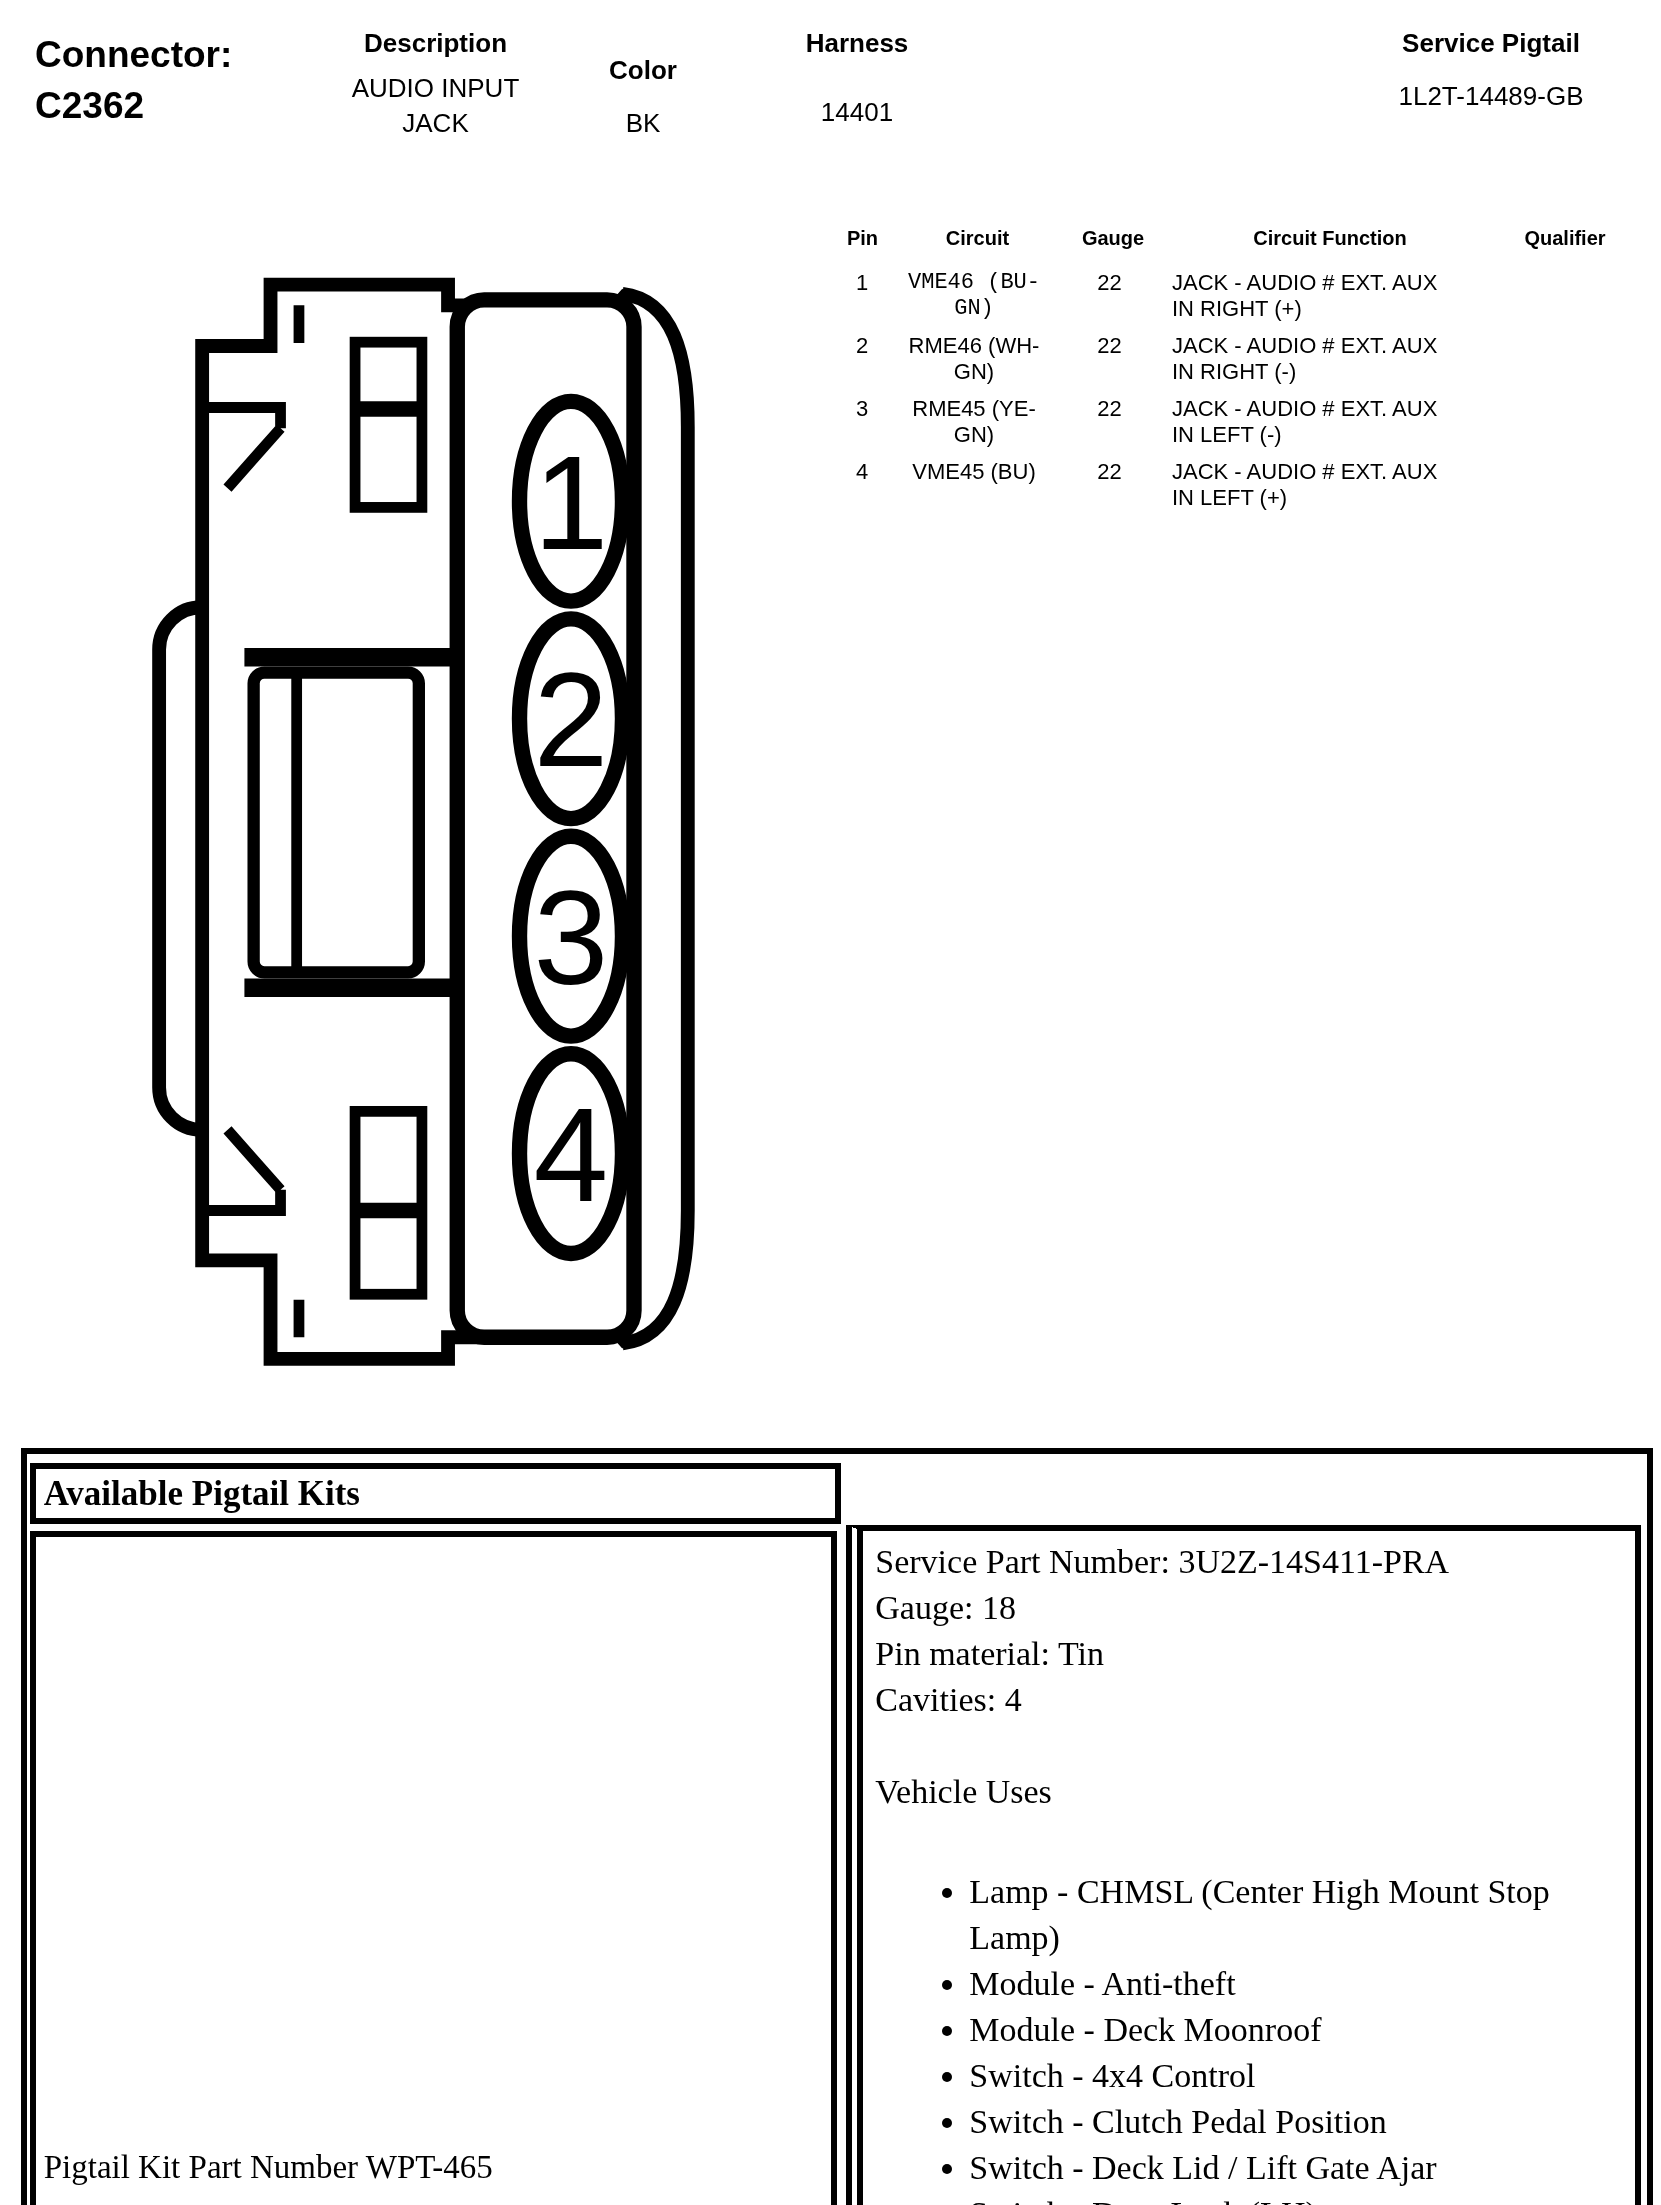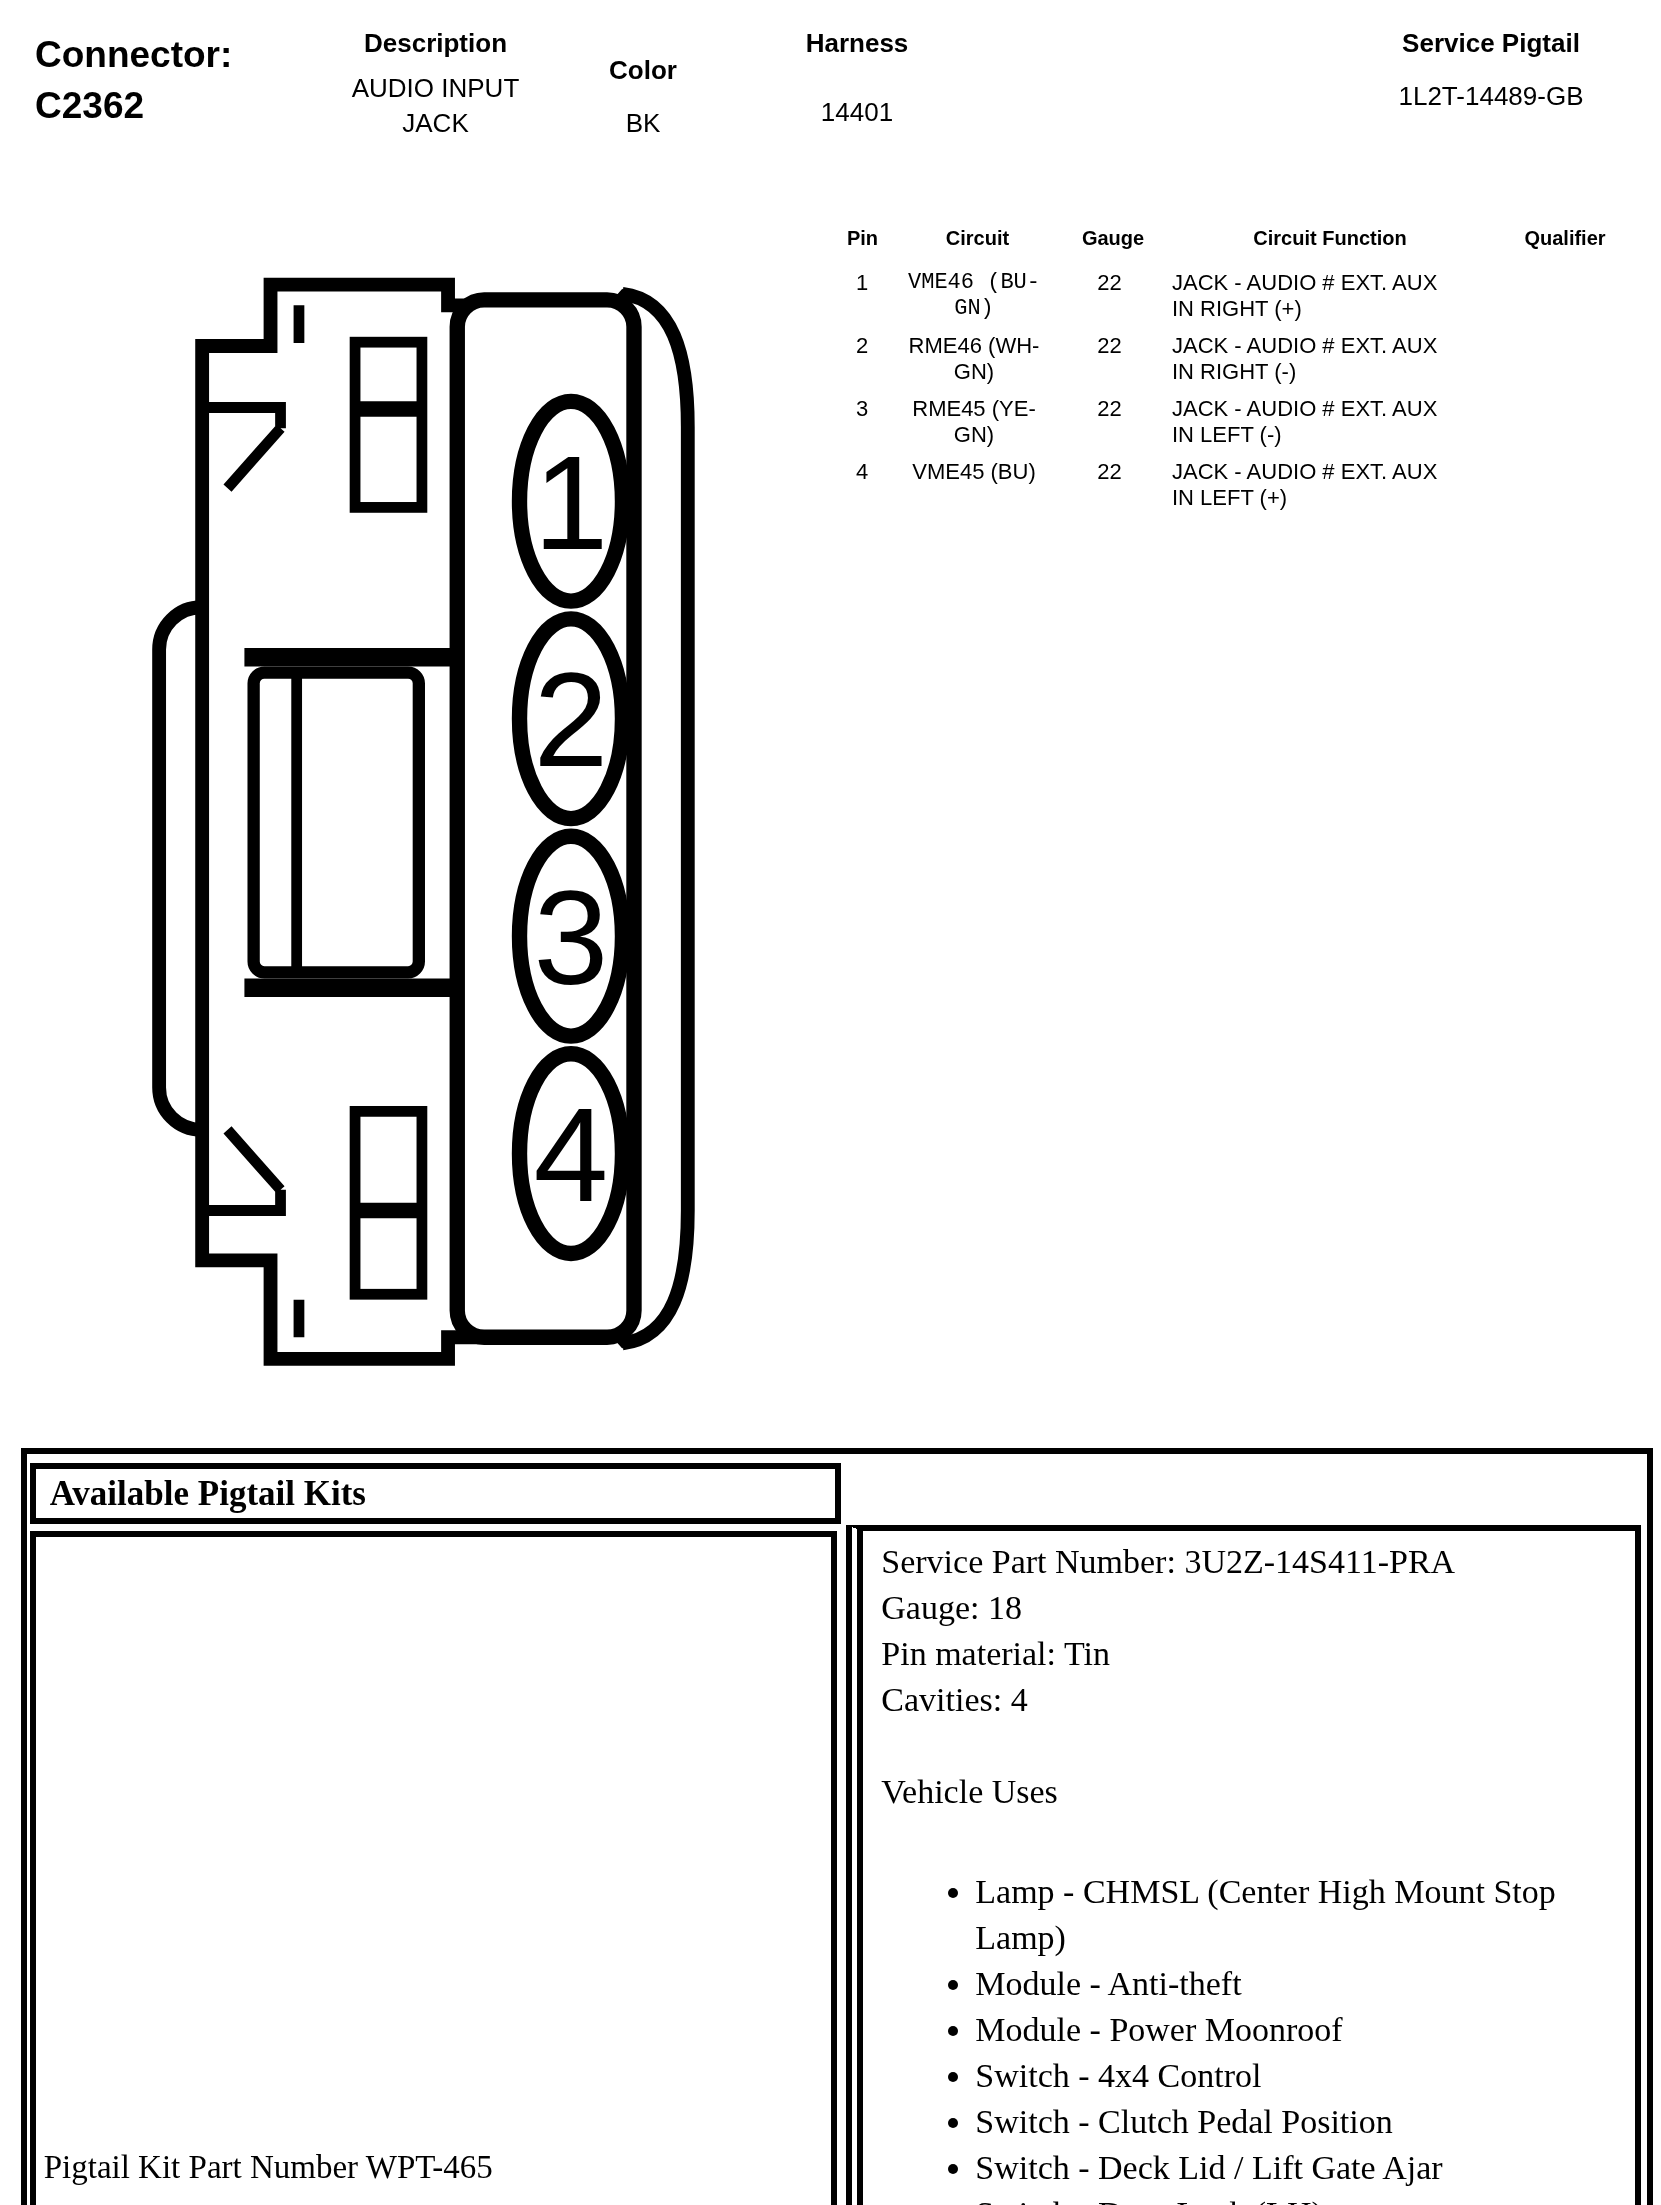--- a/index.html
+++ b/index.html
@@ -12,21 +12,21 @@
   
   .conn-title { left:35px; top:29px; font-size:37px; font-weight:bold; line-height:51px; }
   .hdr-col { text-align:center; }
   .hdr-label { font-size:26px; font-weight:bold; }
   .hdr-value { font-size:26px; line-height:35px; }
   
   .pt-head { font-size:20px; font-weight:bold; text-align:center; }
   .pt-cell { font-size:22px; line-height:26px; }
   .ctr { text-align:center; }
   
-  .serif { font-family:"Liberation Serif", serif;padding-left:6px; }
+  .serif { font-family:"Liberation Serif", serif; }
   #outer-box  { left:21px;  top:1448px; width:1632px; height:845px; border:6.1px solid #000; }
   #apk-box    { left:30px;  top:1463px; width:811px; height:61px;  border:6.1px solid #000; }
   #apk-title  { padding:4.6px 0 0 7.7px; font-size:35px; font-weight:bold; }
   #left-cell  { left:30px;  top:1531px; width:807px; height:768px; border:6.1px solid #000; border-bottom:none; }
   #kit-line   { left:7.7px;  top:612px;  font-size:33px; white-space:nowrap; }
   #right-cell { left:846px; top:1525px; width:795px; height:768px;
                 border-top:6.1px solid #000; border-left:17px double #000; border-right:6.1px solid #000; }
   #right-cell .content { padding:7.7px 7.7px 0 12.3px; font-size:34px; line-height:46px; }
   .b { font-weight:normal;margin-top:15px; }
   #vehicle-uses-title { margin-top:46px; }
@@ -187,21 +187,21 @@
       <div>
         <span>Pin material: </span><span class="b">Tin</span>
       </div>
       <div>
         <span>Cavities: </span><span class="b">4</span>
       </div>
       <div id="vehicle-uses-title">Vehicle Uses</div>
       <ul id="vehicle-uses-list">
         <li>Lamp - CHMSL (Center High Mount Stop Lamp)</li>
         <li>Module - Anti-theft</li>
-        <li>Module - Power Moonroof</li>
+        <li>Module - Deck Moonroof</li>
         <li>Switch - 4x4 Control</li>
         <li>Switch - Clutch Pedal Position</li>
         <li>Switch - Deck Lid / Lift Gate Ajar</li>
         <li>Switch - Door Lock (LH)</li>
       </ul>
     </div>
   </div>
 
 </div>
 

